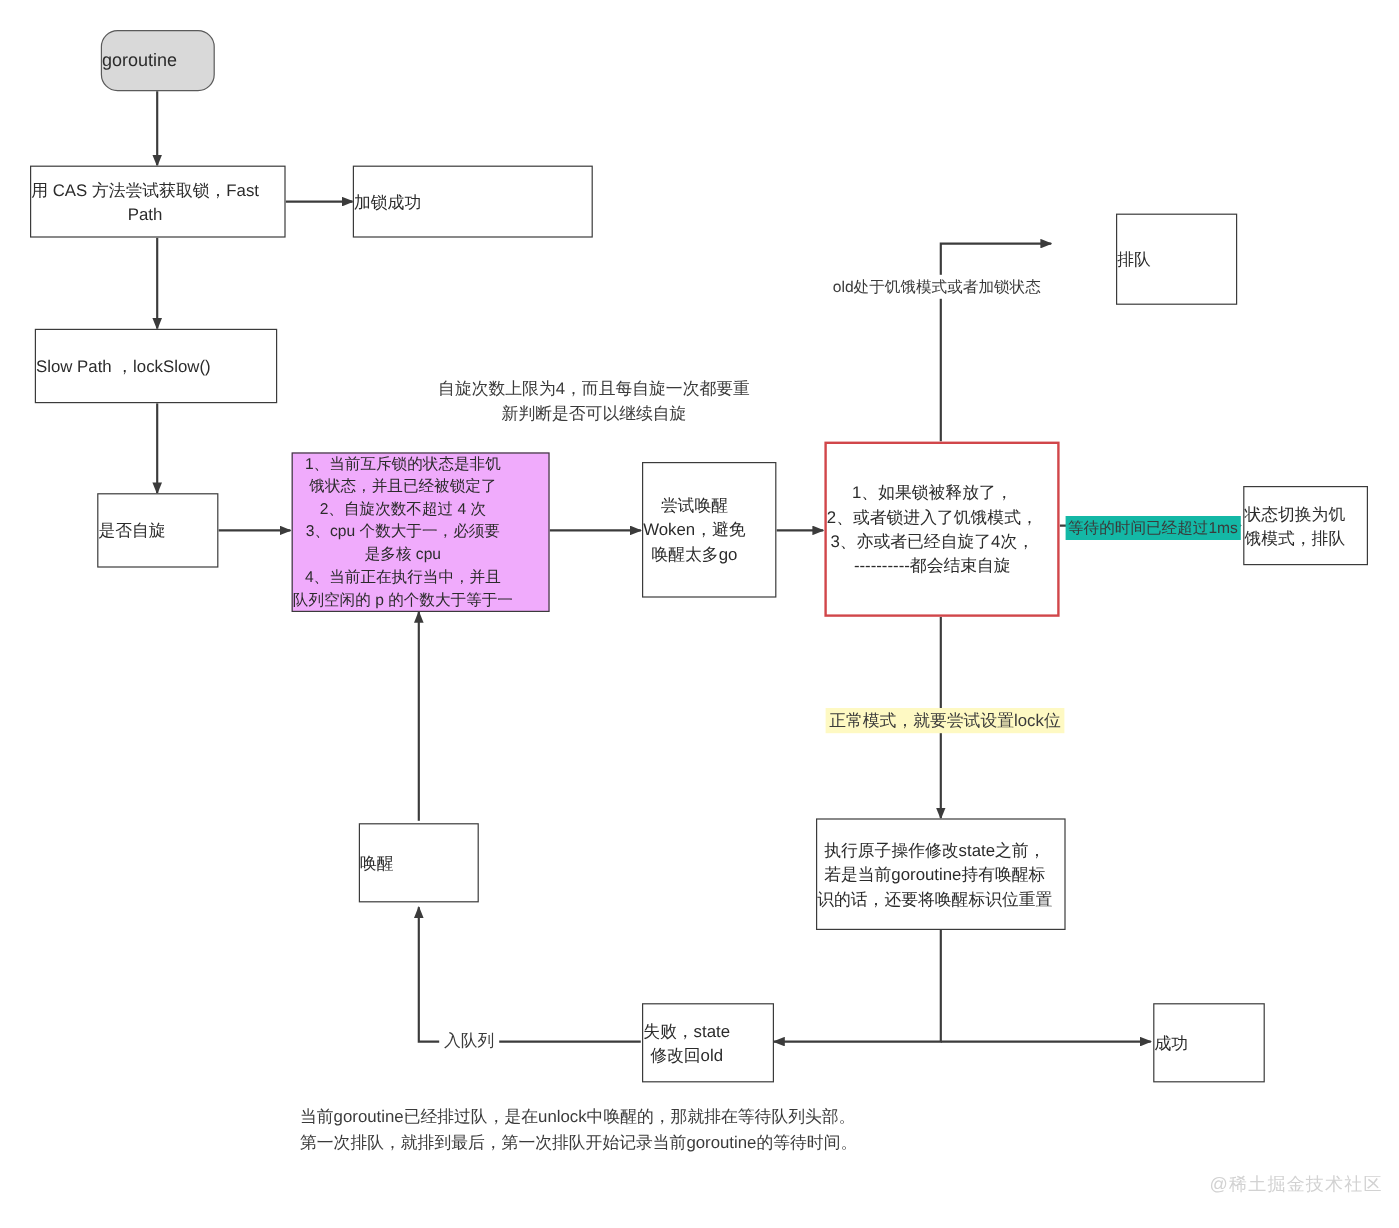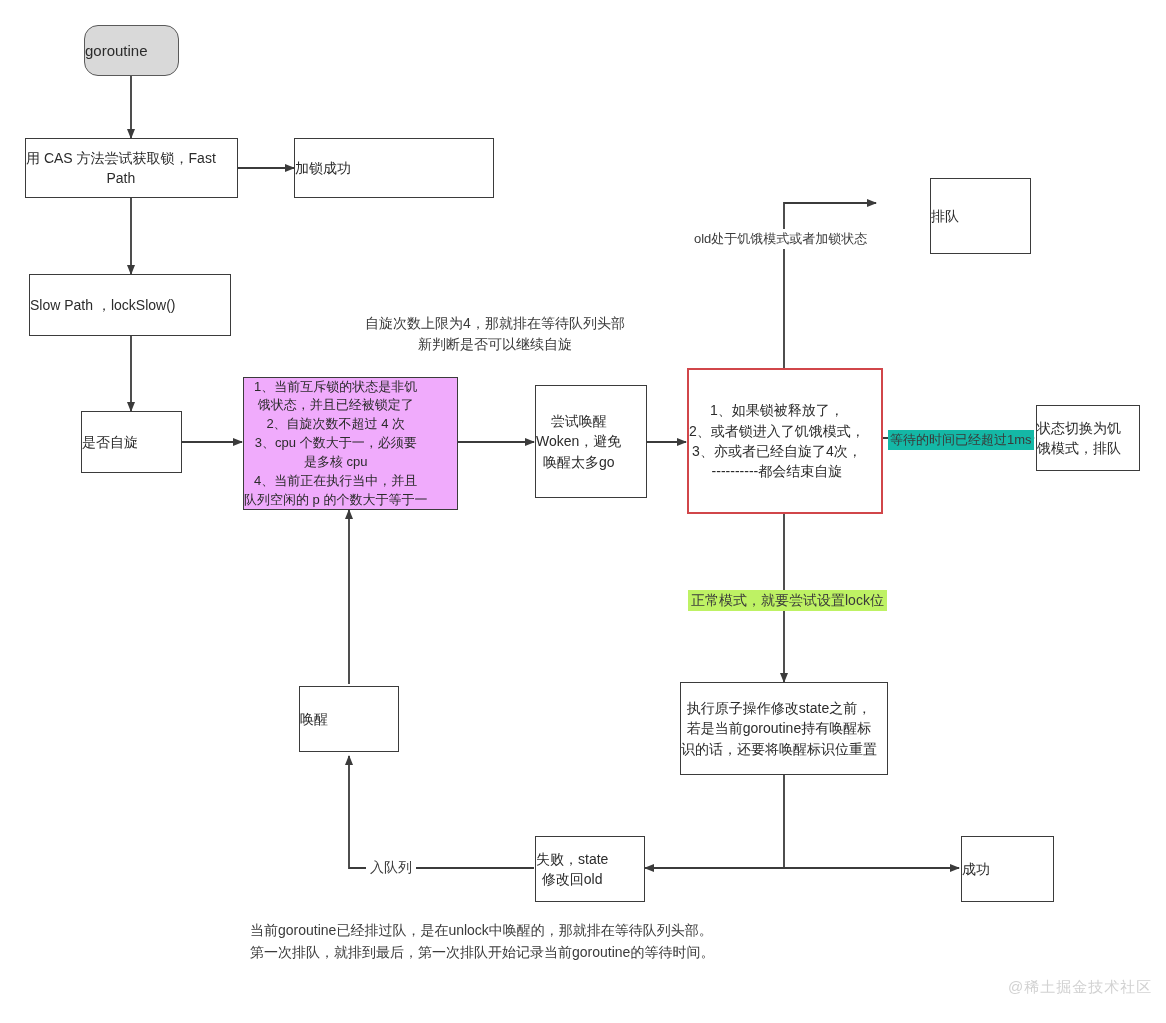--- a/index.html
+++ b/index.html
@@ -141,29 +141,29 @@
     <span class="nl">失败，state</span>
     <span class="nl">修改回old</span>
   </div>
 </div>
 
 <div class="node nd-rect t14" style="left:961px;top:836px;width:93px;height:66px;">
   <span>成功</span>
 </div>
 
 <div class="lbl lbl-wrap t14" style="left:355px;top:313px;width:280px;">
-  <span class="nl">自旋次数上限为4，那就排在等待队列头部</span>
+  <span class="nl">自旋次数上限为4，而且每自旋一次都要重</span>
   <span class="nl">新判断是否可以继续自旋</span>
 </div>
 
 <div class="lbl t13" style="left:692px;top:229px;background:#fff;padding:0 2px;">old处于饥饿模式或者加锁状态</div>
 
 <div class="lbl t13" style="left:888px;top:430px;background:#14b8a6;padding:0 2px;">等待的时间已经超过1ms</div>
 
-<div class="lbl t14" style="left:688px;top:590px;background:#bef264;padding:0 3px;">正常模式，就要尝试设置lock位</div>
+<div class="lbl t14" style="left:688px;top:590px;background:#fef9c3;padding:0 3px;">正常模式，就要尝试设置lock位</div>
 
 <div class="lbl t14" style="left:366px;top:857px;background:#fff;padding:0 4px;">入队列</div>
 
 <div class="note t14" style="left:250px;top:919px;width:520px;">
   <span class="nl">当前goroutine已经排过队，是在unlock中唤醒的，那就排在等待队列头部。</span>
   <span class="nl">第一次排队，就排到最后，第一次排队开始记录当前goroutine的等待时间。</span>
 </div>
 
 <div class="wm" style="left:1008px;top:978px;">@稀土掘金技术社区</div>
 

